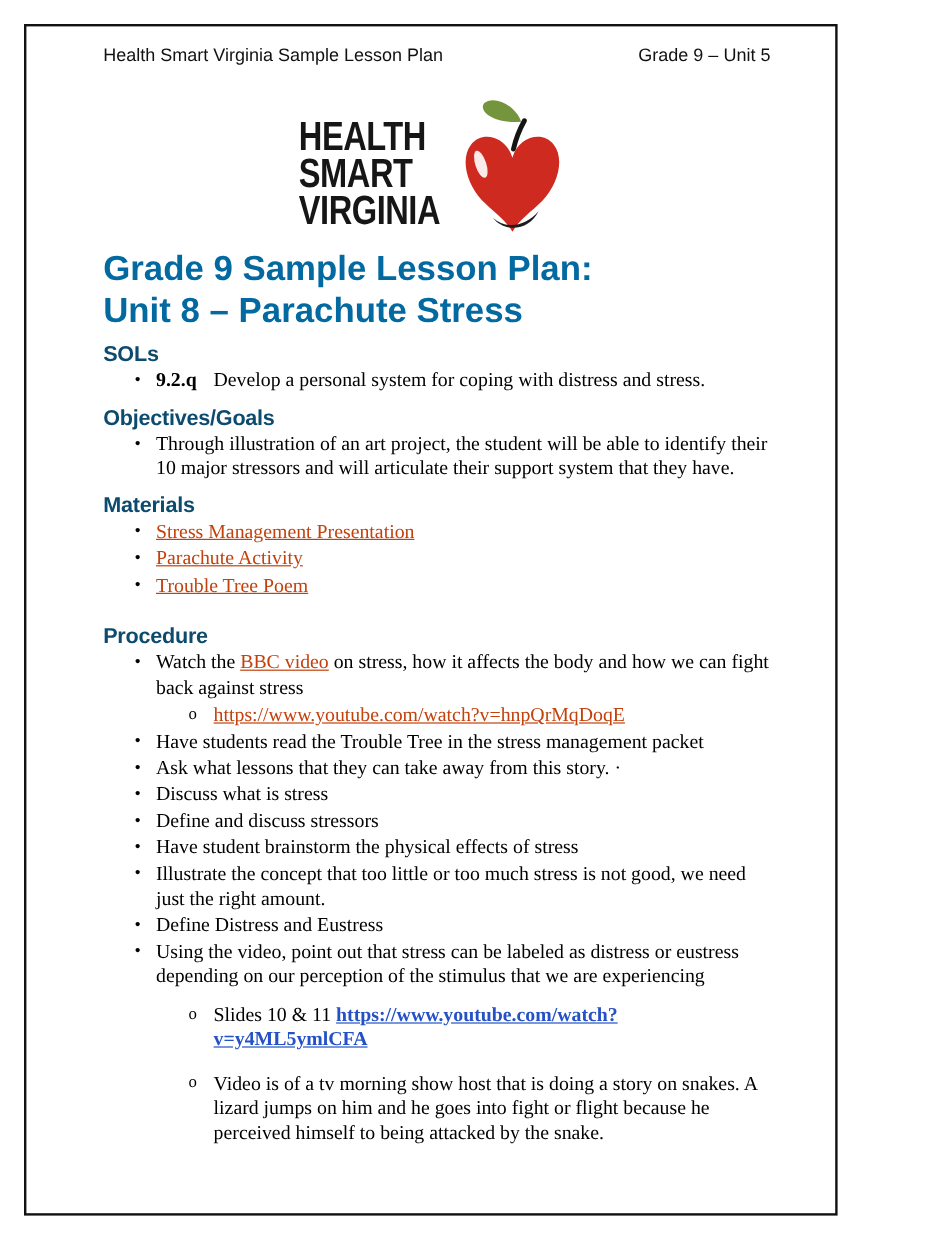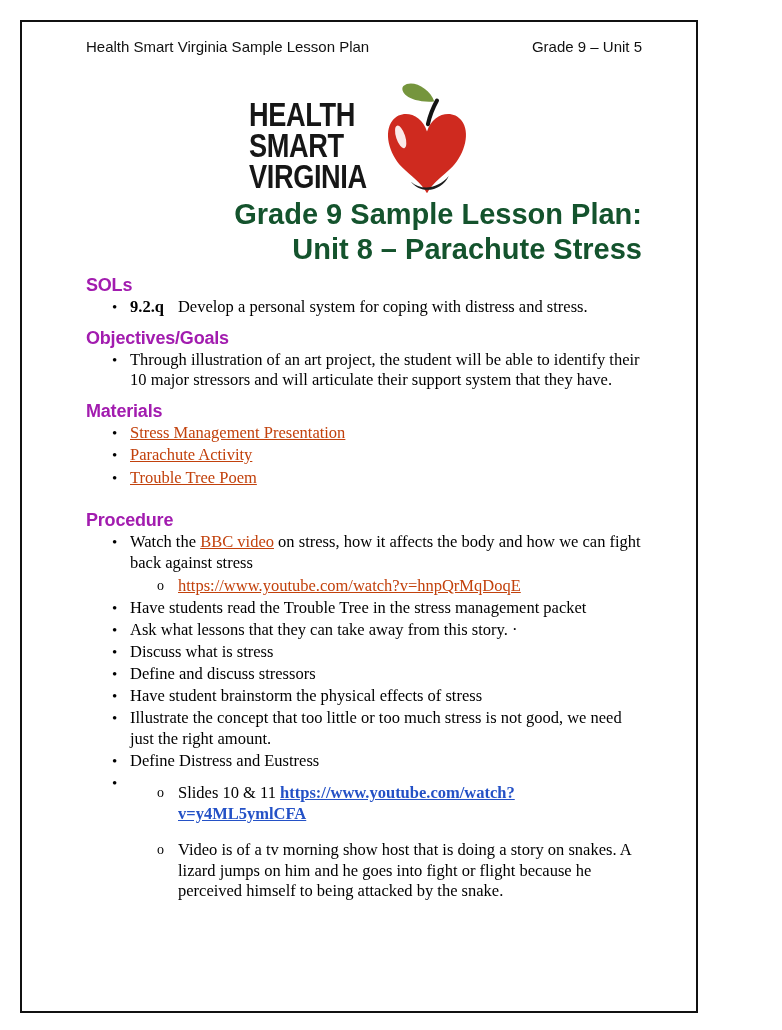--- a/index.html
+++ b/index.html
@@ -9,24 +9,24 @@
 
   .doc-header{display:flex;justify-content:space-between;font-family:"Liberation Sans",sans-serif;font-size:15px;color:#111;}
 
   .logo-wrap{display:flex;justify-content:center;align-items:center;margin-top:24px;height:118px;}
   .logo-text{font-family:"Liberation Sans",sans-serif;font-weight:800;color:#161616;
              font-size:34px;line-height:31px;letter-spacing:-0.5px;
              transform:scaleX(0.8);transform-origin:left center;margin-top:14px;}
   .logo-apple{margin-left:-22px;}
 
   .doc-title{font-family:"Liberation Sans",sans-serif;font-weight:700;font-size:29px;line-height:35px;
-             text-align:right;color:#14532d;}
+             text-align:left;color:#0369a1;margin-top:10px;}
 
   .section-heading{font-family:"Liberation Sans",sans-serif;font-weight:700;font-size:18px;line-height:20px;
-                   color:#a21caf;letter-spacing:-0.2px;margin-top:10px;}
+                   color:#0c4a6e;letter-spacing:-0.2px;margin-top:10px;}
   .heading-sols{margin-top:8px;}
   .heading-procedure{margin-top:22px;margin-bottom:0;}
 
   .body-text{font-size:16.5px;line-height:20.5px;}
   .li1{position:relative;padding-left:44px;margin-top:2px;}
   .li1 .marker{position:absolute;left:26px;top:0;font-size:15px;}
   .li2{position:relative;padding-left:92px;margin-top:3px;}
   .li2 .marker{position:absolute;left:71px;top:0;font-size:14px;}
   .step{margin-top:1.5px;}
   .w520{max-width:520px;}
@@ -132,20 +132,21 @@
     <div class="body-text li1 step w545b">
       <span class="marker">•</span>
       <span>Illustrate the concept that too little or too much stress is not good, we need just the right amount.</span>
     </div>
     <div class="body-text li1 step">
       <span class="marker">•</span>
       <span>Define Distress and Eustress</span>
     </div>
     <div class="body-text li1 step w545">
       <span class="marker">•</span>
+      <span>Using the video, point out that stress can be labeled as distress or eustress depending on our perception of the stimulus that we are experiencing</span>
     </div>
 
     <div class="body-text li2 mt12">
       <span class="marker">o</span>
       <span>Slides 10 &amp; 11 </span><a class="doclink bold">https://www.youtube.com/watch?v=y4ML5ymlCFA</a>
     </div>
 
     <div class="body-text li2 mt16">
       <span class="marker">o</span>
       <span>Video is of a tv morning show host that is doing a story on snakes. A lizard jumps on him and he goes into fight or flight because he perceived himself to being attacked by the snake.</span>

